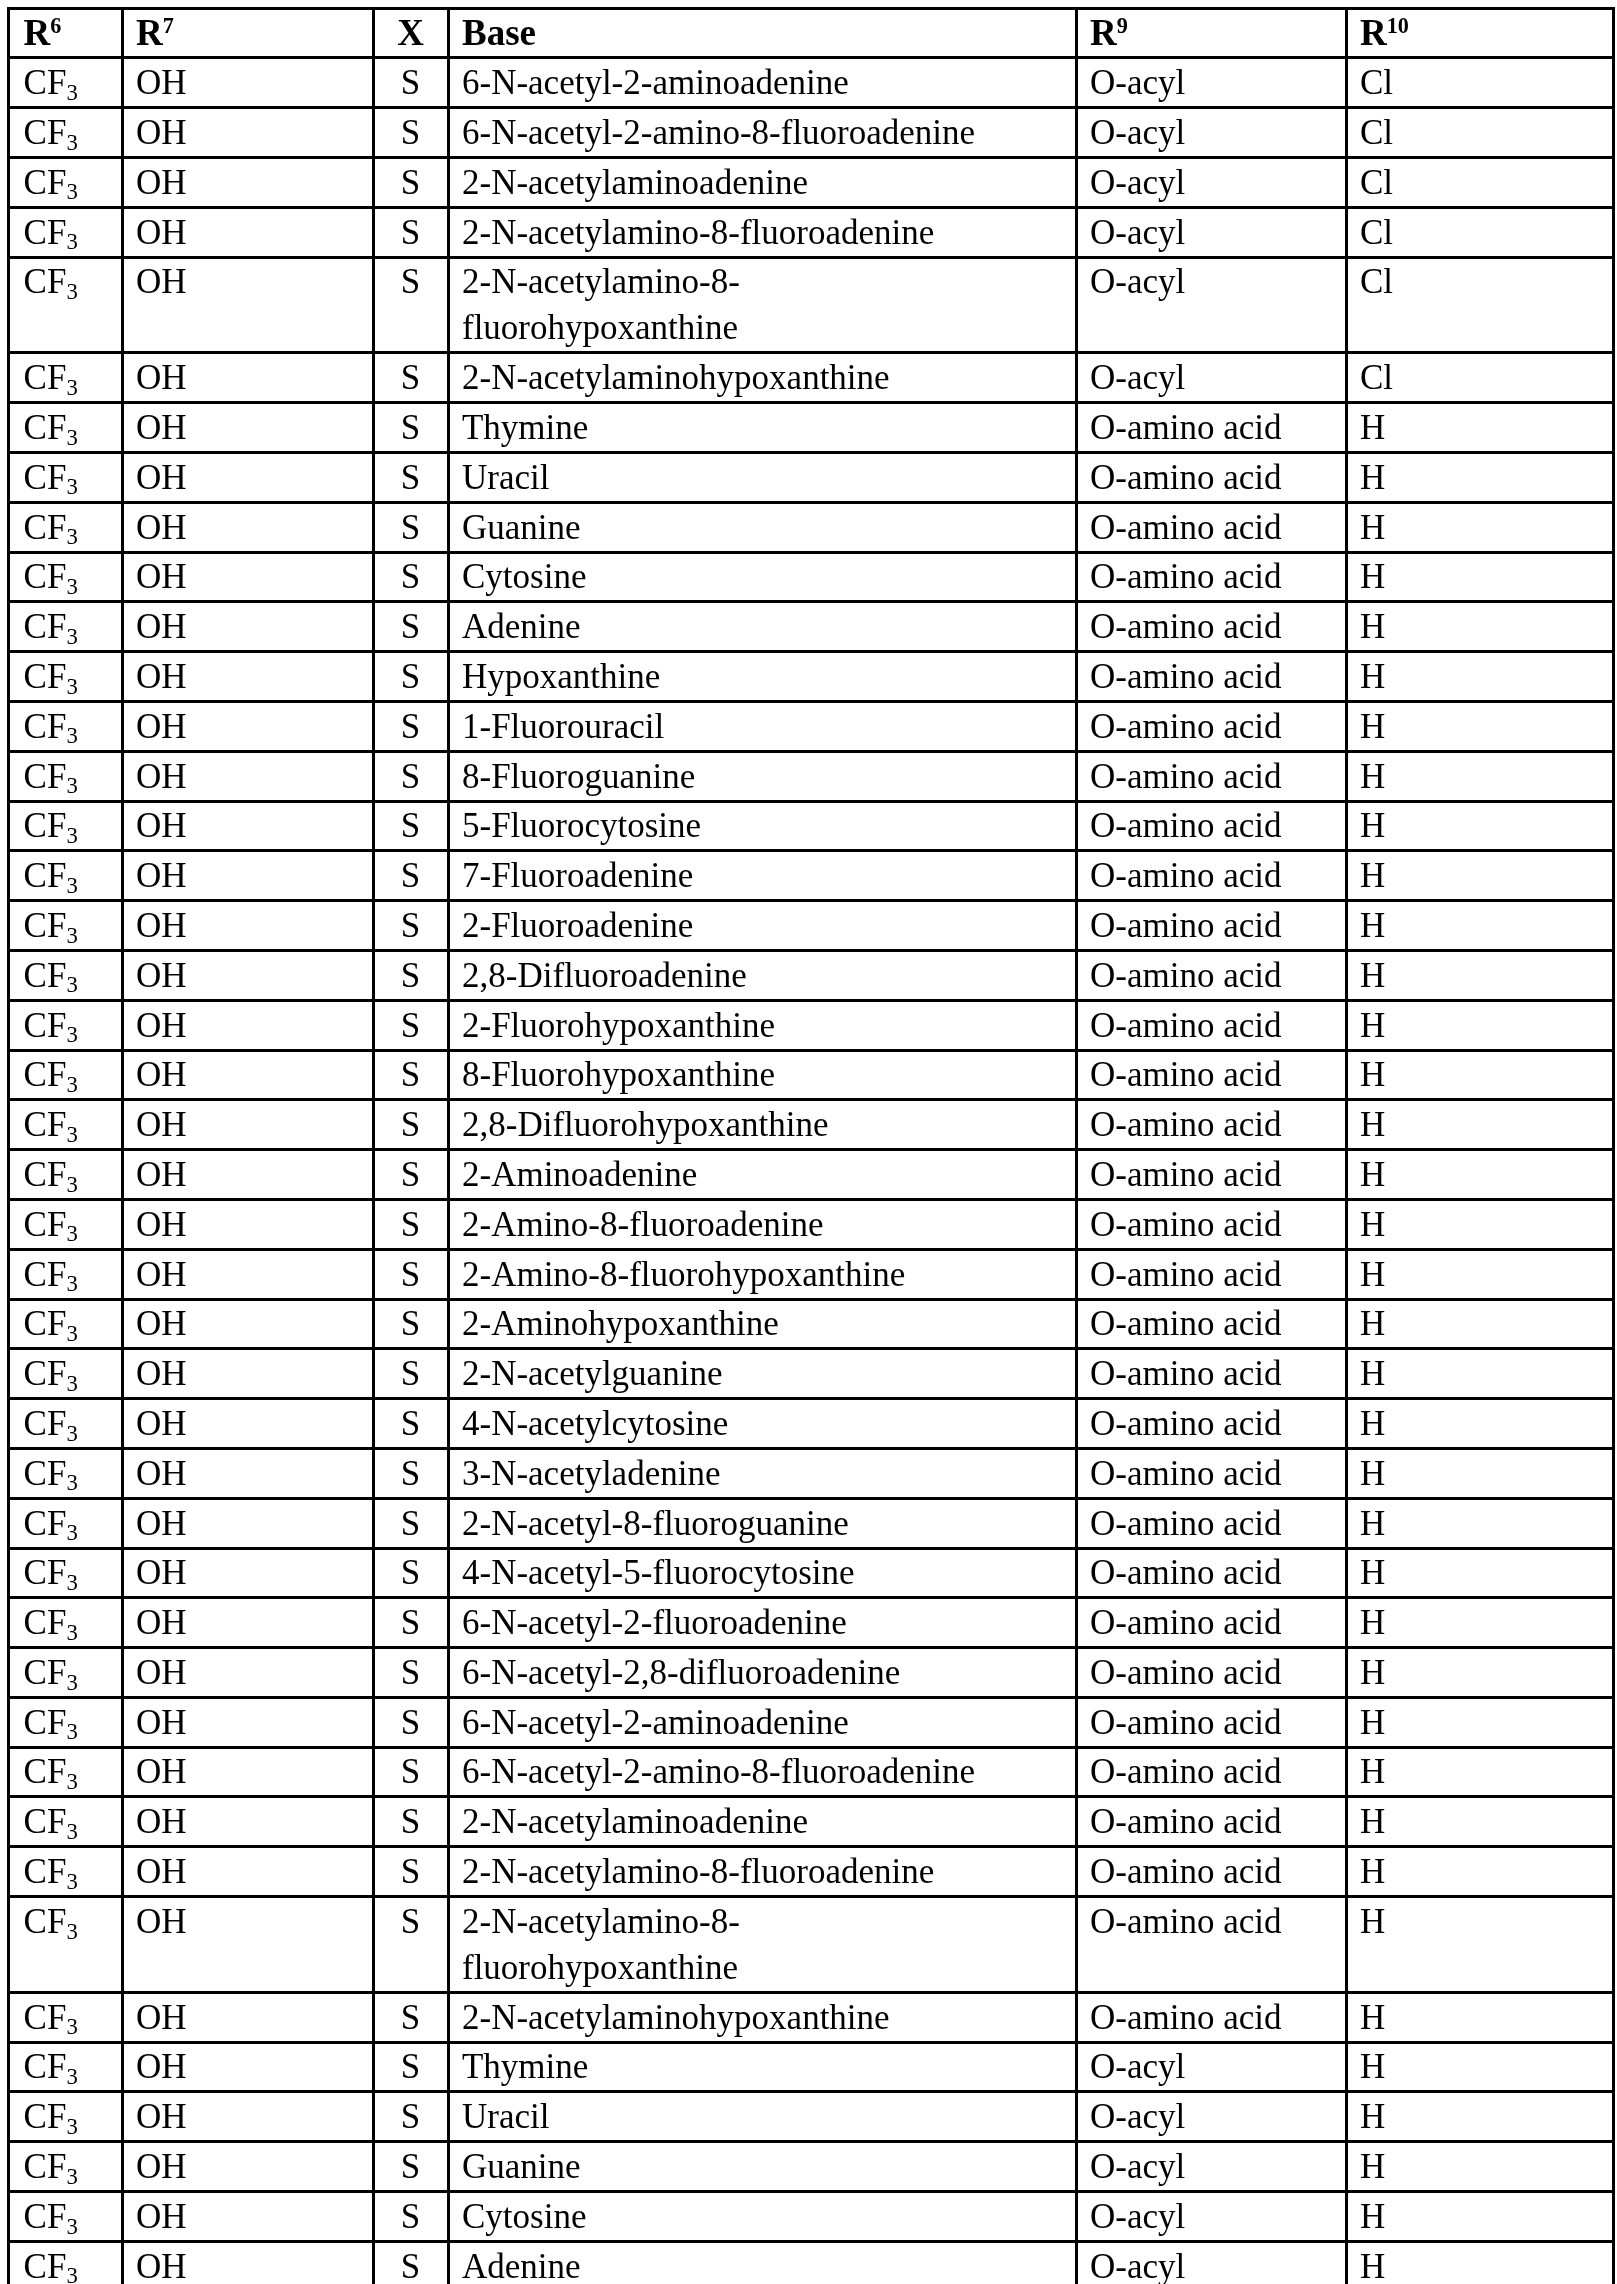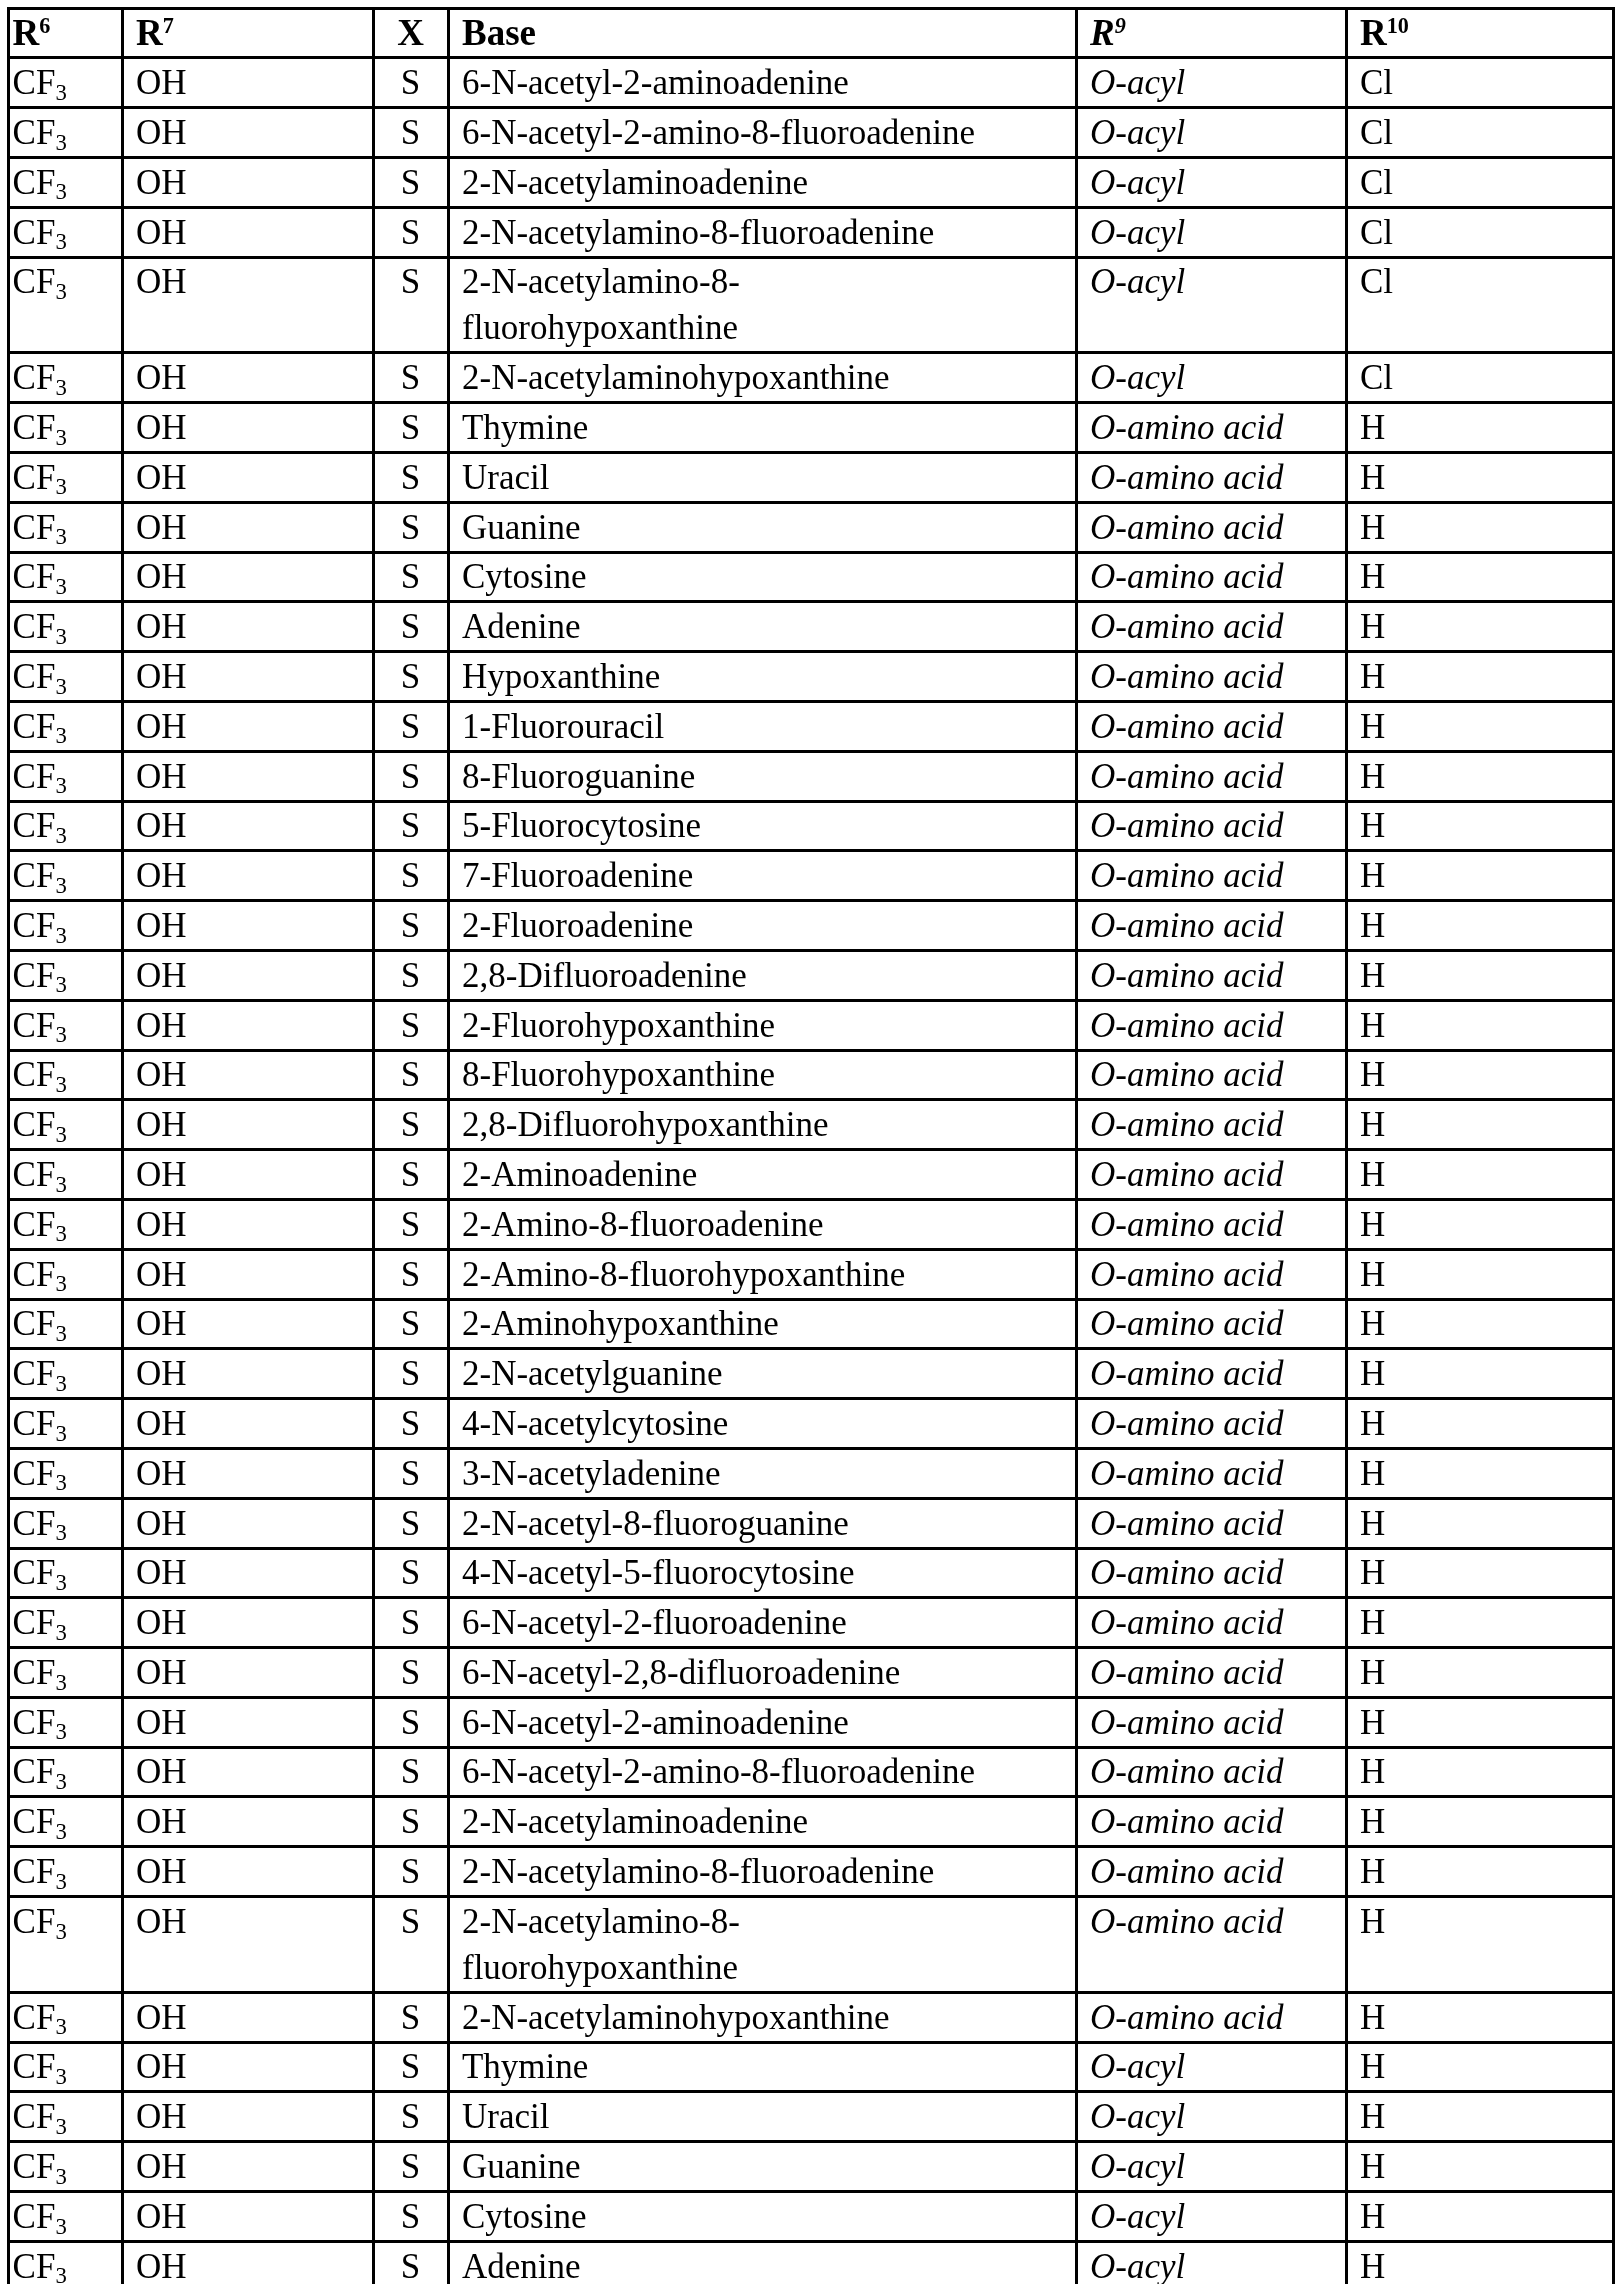--- a/index.html
+++ b/index.html
@@ -33,24 +33,24 @@
     text-align: left;
     font-weight: bold;
     height: 41px;
     font-size: 37px;
   }
   td { height: 44px; }
   .col-r6  { width: 114px; }
   .col-r7  { width: 251px; }
   .col-x   { width: 75px; }
   .col-base{ width: 628px; margin-left: 38px; }
-  .col-r9  { width: 270px; font-style: italic; }
+  .col-r9  { width: 270px; }
   .col-r10 { width: 267px; }
   td.col-x, th.col-x { text-align: center; padding-left: 0; padding-right: 0; }
-  td.col-r6, th.col-r6 { padding-left: 3px; }
+  td.col-r6, th.col-r6 { padding-left: 14px; }
   sup {
     font-size: 60%;
     line-height: 0;
     vertical-align: baseline;
     position: relative;
     top: -0.55em;
   }
   sub {
     font-size: 65%;
     line-height: 0;

